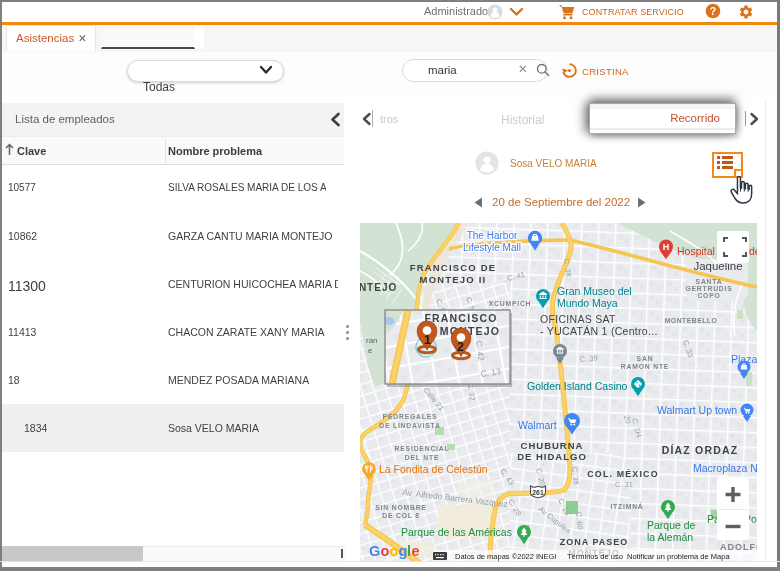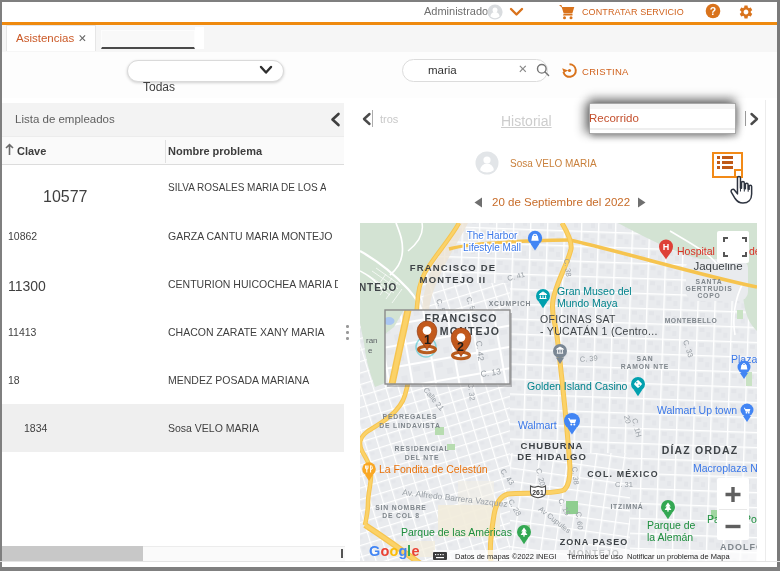--- a/index.html
+++ b/index.html
@@ -77,21 +77,21 @@
 </svg>
 <div class="a" style="left:2px;top:136px;width:342px;height:29px;background:#fafafa;border-top:1px solid #ececec;border-bottom:1px solid #dcdcdc;box-sizing:border-box;"></div>
 <div class="a" style="left:165px;top:140px;width:1px;height:23px;background:#e0e0e0;"></div>
 <svg class="a" style="left:4px;top:143px;" width="11" height="13">
   <path d="M5.5 12 V2 M2 5 L5.5 1.6 L9 5" fill="none" stroke="#6b6b6b" stroke-width="1.6"></path>
 </svg>
 <div class="a" style="left:17px;top:145px;font-size:11px;font-weight:bold;color:#3d3d3d;">Clave</div>
 <div class="a" style="left:168px;top:145px;font-size:11px;font-weight:bold;color:#3d3d3d;">Nombre problema</div>
 
 <div class="a" style="left:2px;top:404px;width:342px;height:48px;background:#efefef;"></div>
-<div class="a" style="left:8px;top:188px;font-size:16px;color:#3f3f3f;margin-left:35px;">10577</div>
+<div class="a" style="left:8px;top:182px;font-size:10px;color:#3f3f3f;">10577</div>
 <div class="a" style="left:168px;top:182px;width:158px;font-size:10px;color:#3f3f3f;white-space:nowrap;overflow:hidden;">SILVA ROSALES MARIA DE LOS ANGE</div>
 <div class="a" style="left:8px;top:230px;font-size:10.5px;color:#3f3f3f;">10862</div>
 <div class="a" style="left:168px;top:230px;font-size:10.5px;color:#3f3f3f;">GARZA CANTU MARIA MONTEJO</div>
 <div class="a" style="left:8px;top:278px;font-size:14px;color:#3f3f3f;">11300</div>
 <div class="a" style="left:168px;top:278px;width:170px;font-size:10.5px;color:#3f3f3f;white-space:nowrap;overflow:hidden;">CENTURION HUICOCHEA MARIA DEL</div>
 <div class="a" style="left:8px;top:326px;font-size:10.5px;color:#3f3f3f;">11413</div>
 <div class="a" style="left:168px;top:326px;font-size:10.5px;color:#3f3f3f;">CHACON ZARATE XANY MARIA</div>
 <div class="a" style="left:8px;top:374px;font-size:10.5px;color:#3f3f3f;">18</div>
 <div class="a" style="left:168px;top:374px;font-size:10.5px;color:#3f3f3f;">MENDEZ POSADA MARIANA</div>
 <div class="a" style="left:24px;top:422px;font-size:10.5px;color:#3f3f3f;">1834</div>
@@ -103,26 +103,26 @@
 
 <div class="a" style="left:346px;top:325px;width:2.5px;height:2.5px;background:#999;border-radius:50%;"></div>
 <div class="a" style="left:346px;top:331px;width:2.5px;height:2.5px;background:#999;border-radius:50%;"></div>
 <div class="a" style="left:346px;top:337px;width:2.5px;height:2.5px;background:#999;border-radius:50%;"></div>
 
 <svg class="a" style="left:361px;top:112px;" width="11" height="14">
   <path d="M8.5 2 L3 7 L8.5 12" fill="none" stroke="#4a4a4a" stroke-width="2.4" stroke-linecap="round" stroke-linejoin="round"></path>
 </svg>
 <div class="a" style="left:372px;top:110px;width:1px;height:17px;background:#adadad;"></div>
 <div class="a" style="left:380px;top:113px;font-size:11px;color:#c9c9c9;">tros</div>
-<div class="a" style="left:501px;top:113px;font-size:14px;color:#cdcdcd;text-decoration:underline;">Historial</div>
+<div class="a" style="left:501px;top:113px;font-size:12px;color:#cdcdcd;">Historial</div>
 
 <div class="a" style="left:589px;top:103px;width:147px;height:31px;background:#fff;border:1px solid #a8a8a8;box-sizing:border-box;box-shadow:0 -5px 9px rgba(0,0,0,.42),-6px 0 9px rgba(0,0,0,.32),2px 3px 6px rgba(0,0,0,.28);"></div>
 <div class="a" style="left:590px;top:104px;width:145px;height:5px;background:#f4f4f4;"></div>
 <div class="a" style="left:590px;top:128px;width:145px;height:2px;background:#eee;"></div>
-<div class="a" style="left:589px;top:103px;width:147px;height:31px;line-height:31px;text-align:left;font-size:11.5px;color:#c4502e;">Recorrido</div>
+<div class="a" style="left:573px;top:103px;width:147px;height:31px;line-height:31px;text-align:right;font-size:11.5px;color:#c4502e;">Recorrido</div>
 <div class="a" style="left:745px;top:111px;width:1px;height:15px;background:#999;"></div>
 <svg class="a" style="left:749px;top:112px;" width="11" height="14">
   <path d="M2.5 2 L8 7 L2.5 12" fill="none" stroke="#4a4a4a" stroke-width="2.4" stroke-linecap="round" stroke-linejoin="round"></path>
 </svg>
 
 <svg class="a" style="left:475px;top:151px;" width="24" height="24">
   <circle cx="12" cy="12" r="11.5" fill="#e2e5e8"></circle>
   <circle cx="12" cy="9" r="3.6" fill="#fff"></circle>
   <path d="M5.2 19.2 a6.8 6.8 0 0 1 13.6 0 a11.5 11.5 0 0 1 -13.6 0 Z" fill="#fff"></path>
 </svg>

